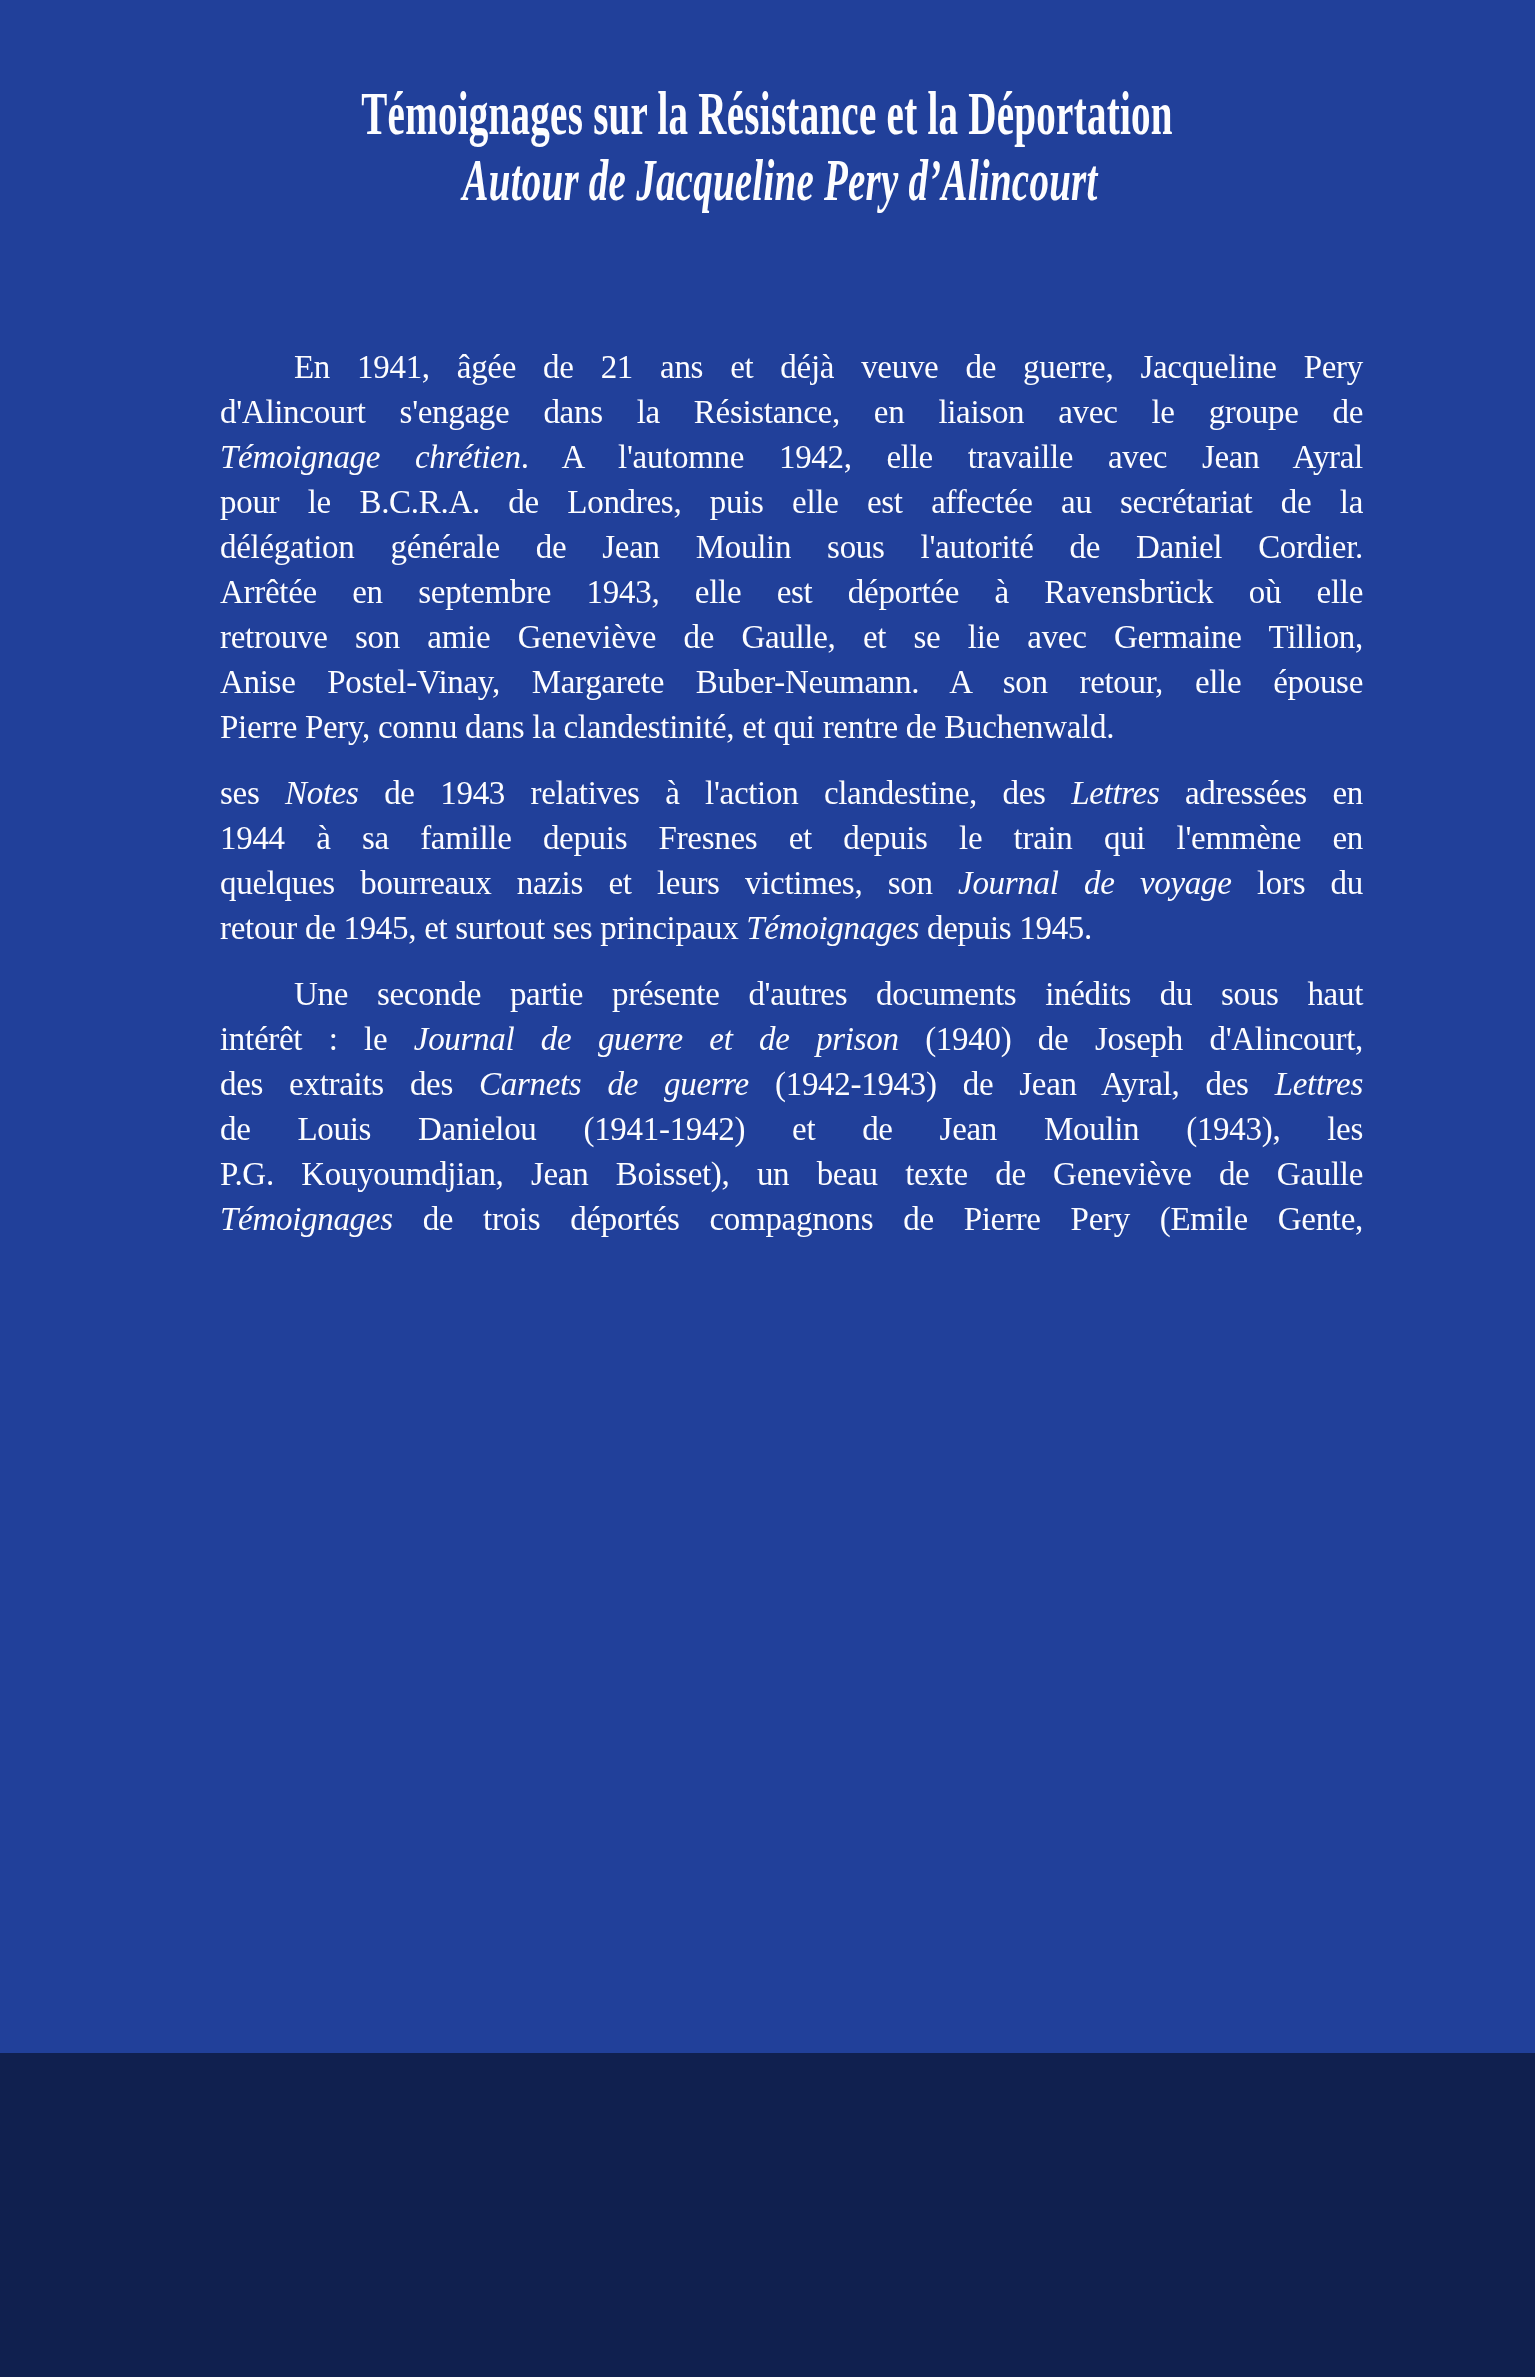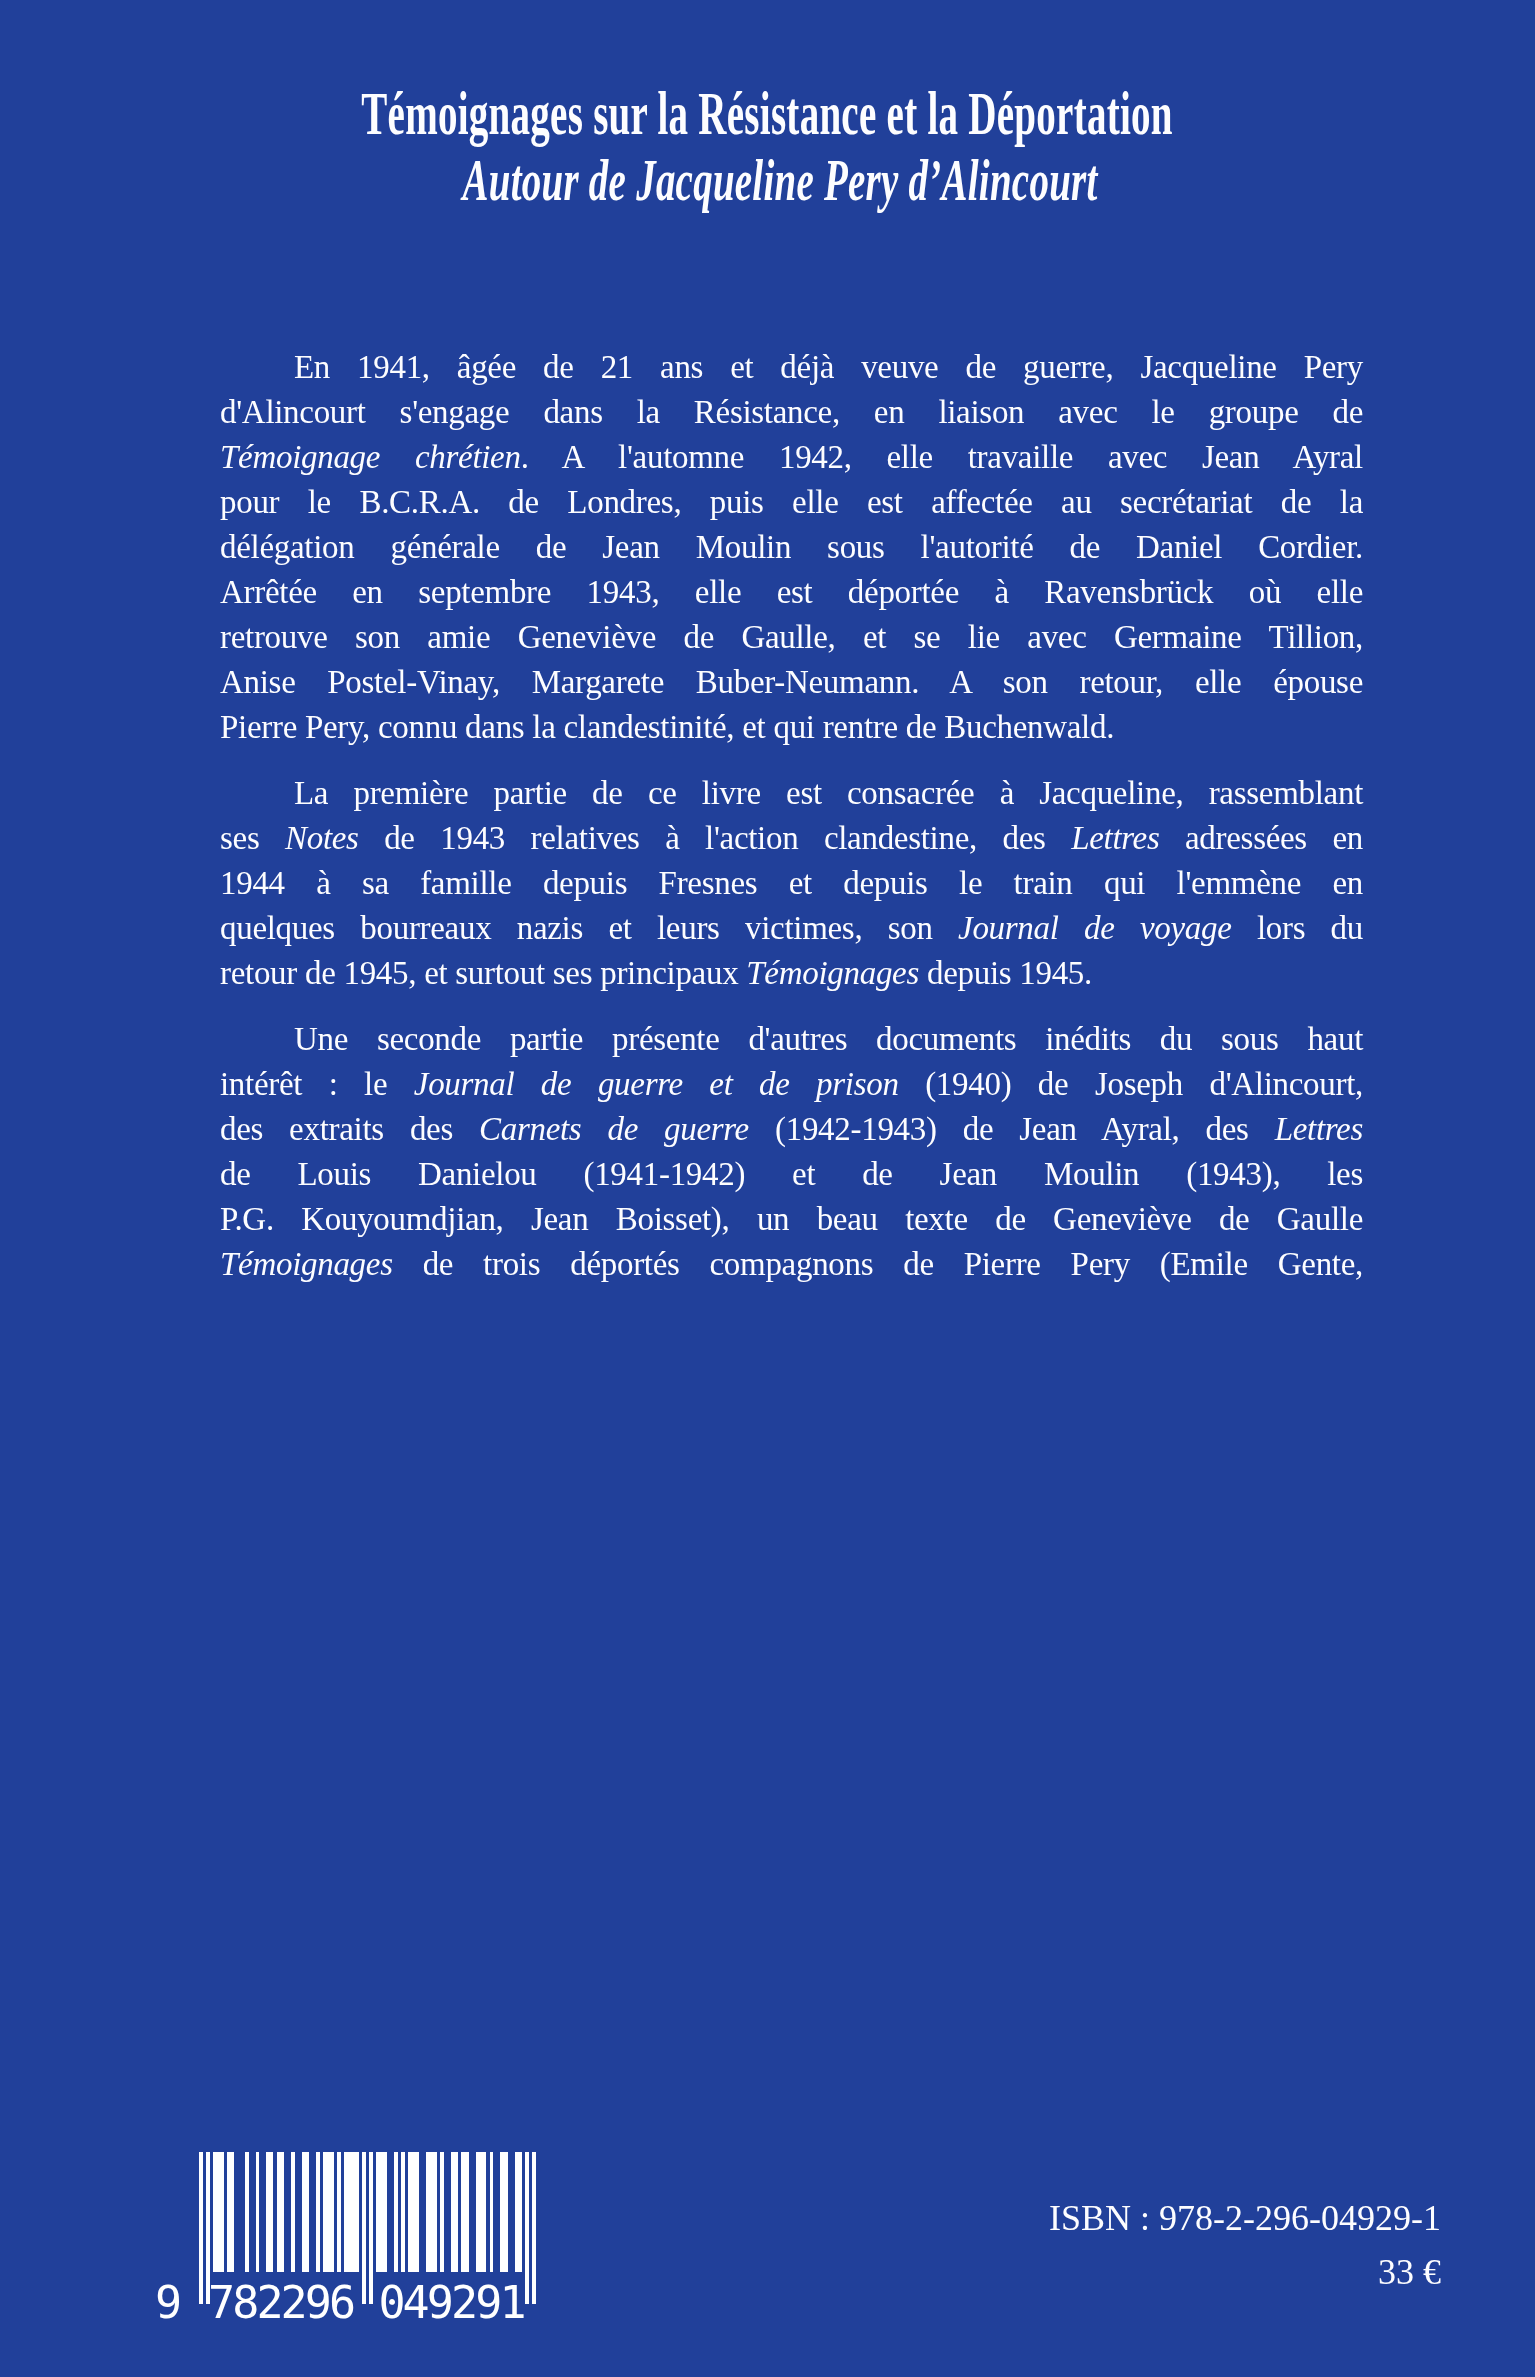--- a/index.html
+++ b/index.html
@@ -3,21 +3,21 @@
 <meta charset="utf-8">
 <style>
   html, body {
     margin: 0;
     padding: 0;
     background: #10204f;
   }
   .cover {
     position: relative;
     width: 1535px;
-    height: 2377px;
+    height: 2053px;
     background: #21409a;
     color: #fdfdff;
     overflow: hidden;
     font-family: "Liberation Serif", serif;
   }
 
   
   .title-block {
     position: absolute;
     top: 81px;
@@ -135,21 +135,20 @@
         <div class="line"><span>d'Alincourt s'engage dans la Résistance, en liaison avec le groupe de</span></div>
         <div class="line"><em>Témoignage chrétien</em><span>. A l'automne 1942, elle travaille avec Jean Ayral</span></div>
         <div class="line"><span>pour le B.C.R.A. de Londres, puis elle est affectée au secrétariat de la</span></div>
         <div class="line"><span>délégation générale de Jean Moulin sous l'autorité de Daniel Cordier.</span></div>
         <div class="line"><span>Arrêtée en septembre 1943, elle est déportée à Ravensbrück où elle</span></div>
         <div class="line"><span>retrouve son amie Geneviève de Gaulle, et se lie avec Germaine Tillion,</span></div>
         <div class="line"><span>Anise Postel-Vinay, Margarete Buber-Neumann. A son retour, elle épouse</span></div>
         <div class="line last"><span>Pierre Pery, connu dans la clandestinité, et qui rentre de Buchenwald.</span></div>
       </div>
       <div class="paragraph">
-        <div class="line first"><span>La première partie de ce livre est consacrée à Jacqueline, rassemblant</span></div>
         <div class="line"><span>ses </span><em>Notes</em><span> de 1943 relatives à l'action clandestine, des </span><em>Lettres</em><span> adressées en</span></div>
         <div class="line"><span>1944 à sa famille depuis Fresnes et depuis le train qui l'emmène en</span></div>
         <div class="line"><span>quelques bourreaux nazis et leurs victimes, son </span><em>Journal de voyage</em><span> lors du</span></div>
         <div class="line last"><span>retour de 1945, et surtout ses principaux </span><em>Témoignages</em><span> depuis 1945.</span></div>
       </div>
       <div class="paragraph">
         <div class="line first"><span>Une seconde partie présente d'autres documents inédits du sous haut</span></div>
         <div class="line"><span>intérêt : le </span><em>Journal de guerre et de prison</em><span> (1940) de Joseph d'Alincourt,</span></div>
         <div class="line"><span>des extraits des </span><em>Carnets de guerre</em><span> (1942-1943) de Jean Ayral, des </span><em>Lettres</em></div>
         <div class="line"><span>de Louis Danielou (1941-1942) et de Jean Moulin (1943), les</span></div>

